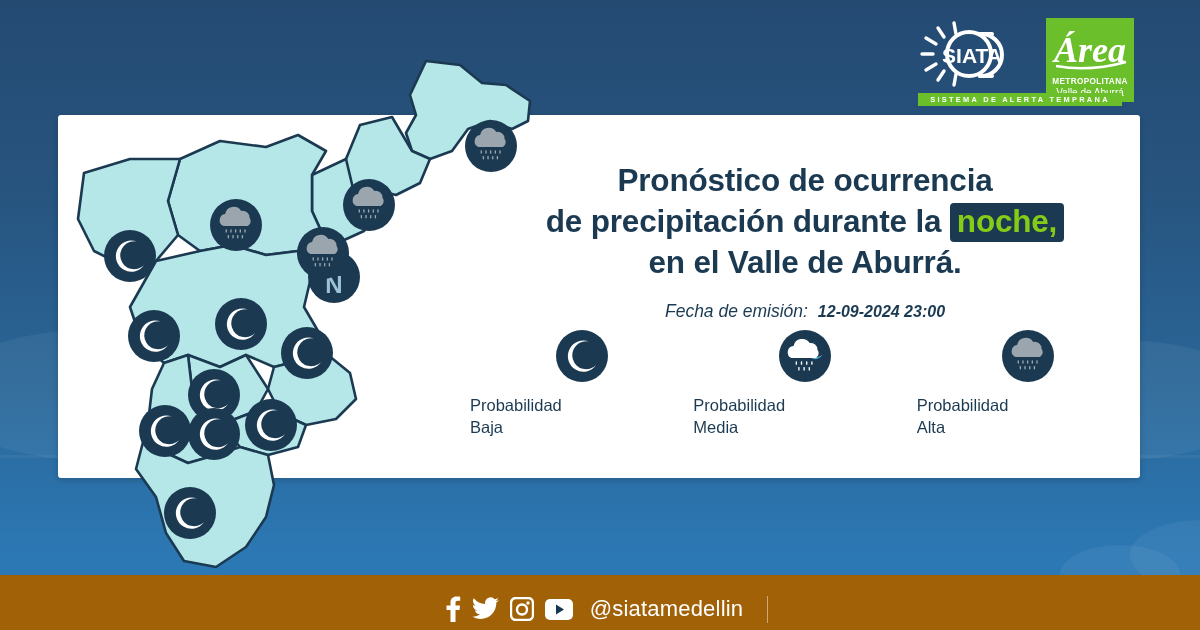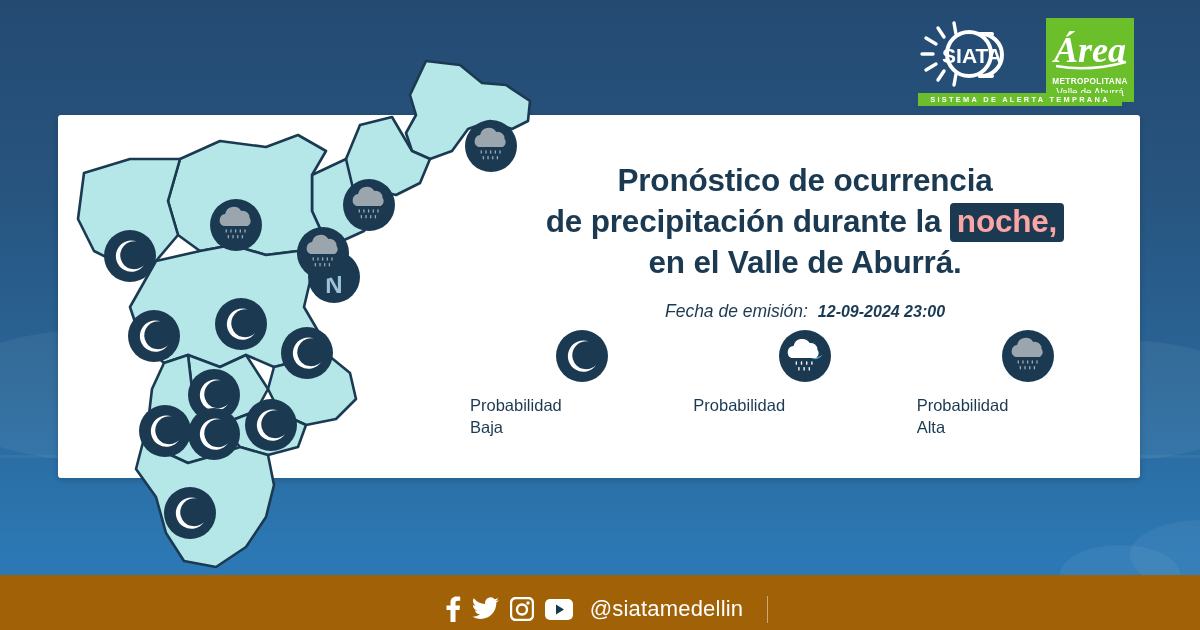--- a/index.html
+++ b/index.html
@@ -25,21 +25,21 @@
   #map-wrap { position:absolute; left:60px; top:55px; width:470px; height:520px; }
   #map-wrap svg { display:block; overflow:visible; }
 
   
   #text-col { position:absolute; left:470px; top:160px; width:670px; text-align:center; }
   .title {
     color:#1b3a52; font-weight:bold; font-size:31.5px; line-height:1.30;
     letter-spacing:-.2px;
   }
   .hl {
-    background:#1b3a52; color:#fca5a5; border-radius:4px;
+    background:#1b3a52; color:#84cc16; border-radius:4px;
     padding:1px 7px 3px 7px; display:inline-block; line-height:1.12;
   }
   .date-row {
     margin-top:18px; color:#1b3a52; font-size:17.5px; white-space:nowrap;font-style:italic;
   }
   .date-row .lbl { font-weight:normal; }
   .date-row .val { font-weight:bold; font-size:16px; margin-left:5px; }
 
   
   #legend { position:absolute; left:470px; top:330px; width:670px; display:flex; }
@@ -241,20 +241,21 @@
         <rect x="42" y="60" width="2.6" height="7" rx="1.3"></rect>
         <rect x="52" y="60" width="2.6" height="7" rx="1.3"></rect>
         <rect x="62" y="60" width="2.6" height="7" rx="1.3"></rect>
         <rect x="37" y="71" width="2.6" height="7" rx="1.3"></rect>
         <rect x="47" y="71" width="2.6" height="7" rx="1.3"></rect>
         <rect x="57" y="71" width="2.6" height="7" rx="1.3"></rect>
       </g>
     </svg>
     <div class="cap">
       <div>Probabilidad</div>
+      <div>Media</div>
     </div>
   </div>
 
   <div class="leg">
     <svg class="ic" width="52" height="52" viewBox="0 0 100 100">
       <circle cx="50" cy="50" r="50" fill="#1b3a52"></circle>
       <path d="M26 52 a12 12 0 0 1 3 -23 a17 17 0 0 1 31 -6 a13 13 0 0 1 16 13 a11 11 0 0 1 -3 16 Z" fill="#9aa5ad"></path>
       <g fill="#9aa5ad">
         <rect x="30" y="58" width="2.6" height="7" rx="1.3"></rect>
         <rect x="39" y="58" width="2.6" height="7" rx="1.3"></rect>

